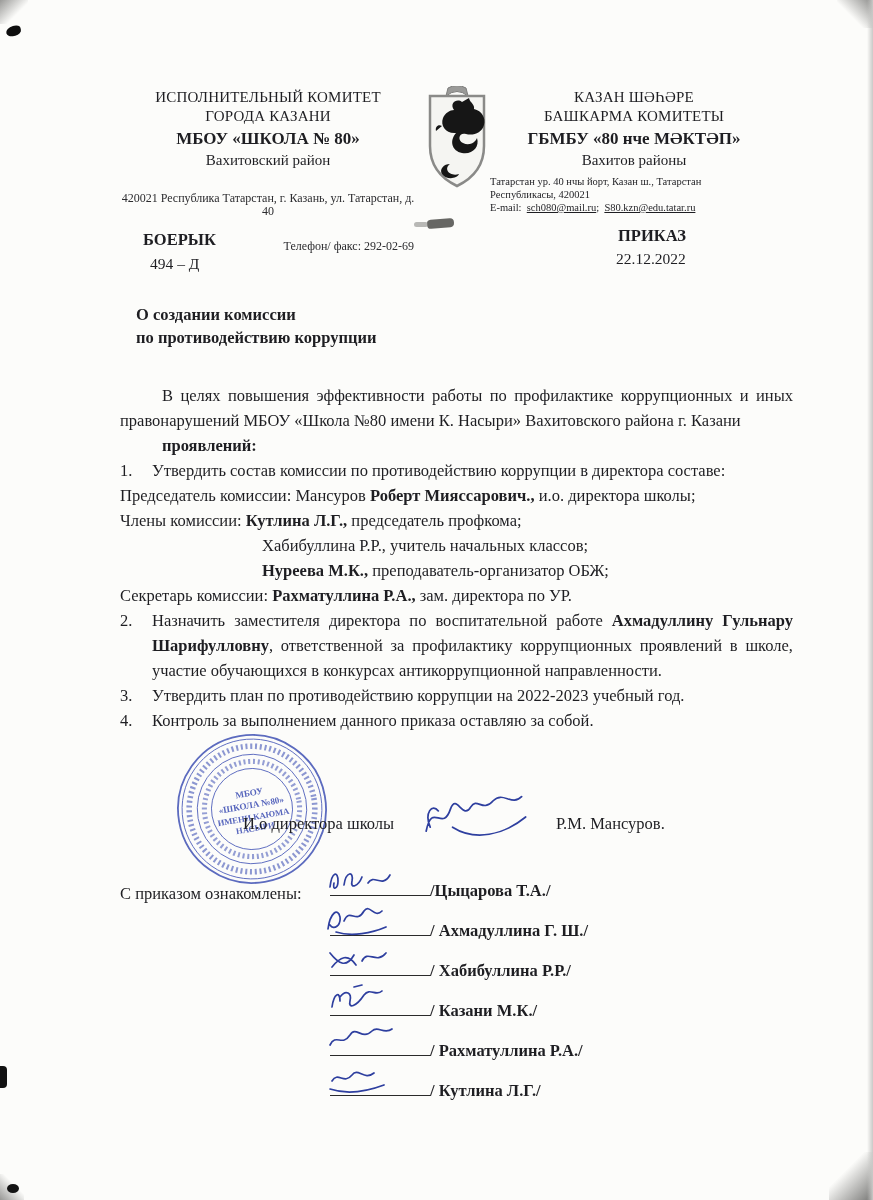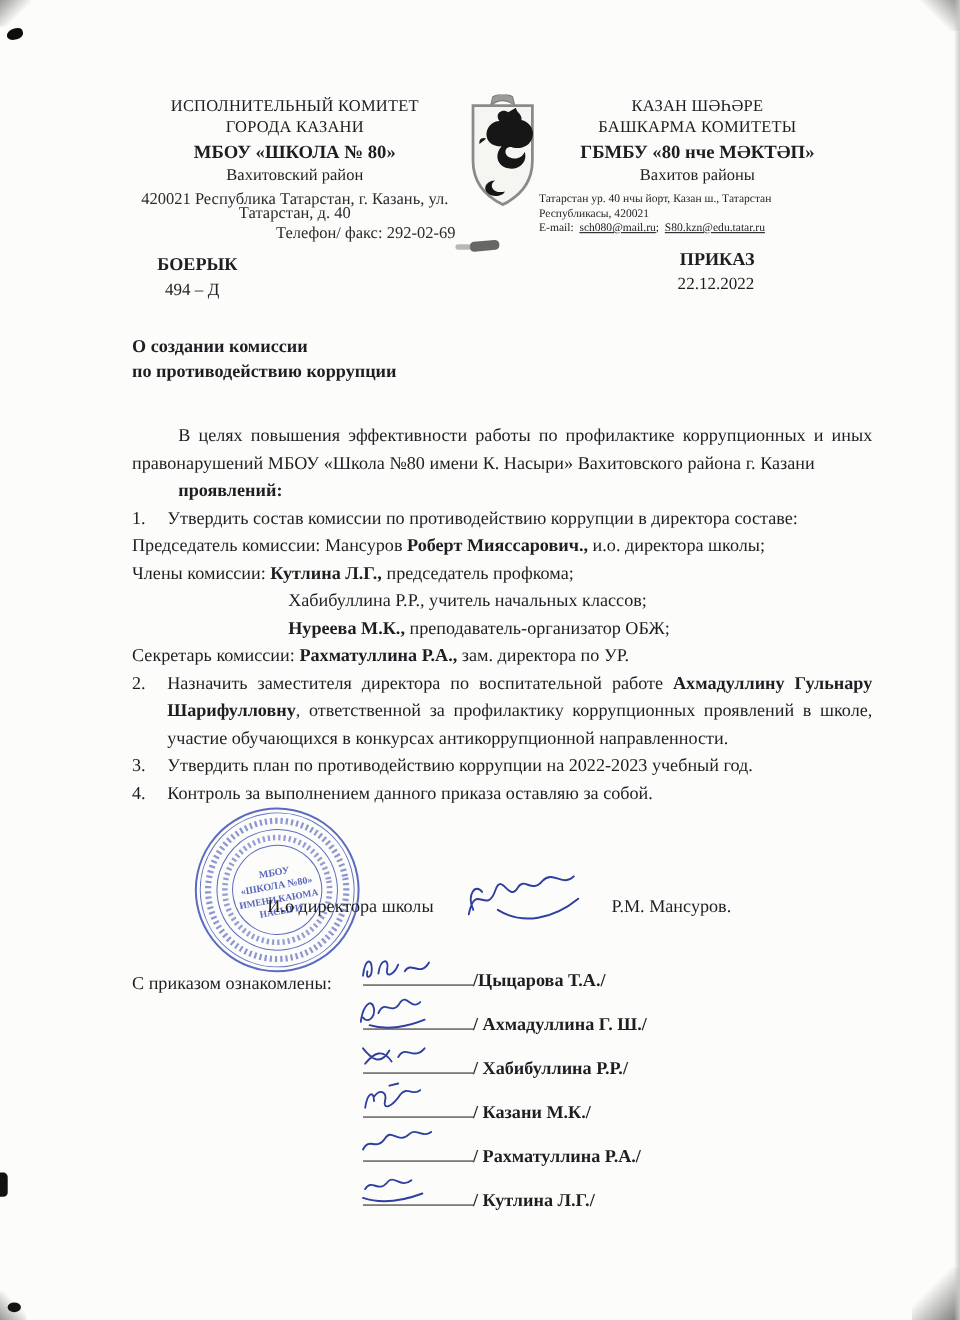--- a/index.html
+++ b/index.html
@@ -12,42 +12,42 @@
     color: #1e1e22;
     overflow: hidden;
   }
 
   
   .hdr-left { position:absolute; left:118px; top:88px; width:300px; text-align:center; }
   .hdr-right { position:absolute; left:484px; top:88px; width:300px; text-align:center; }
   .hdr-org { font-size:15px; line-height:19px; letter-spacing:.2px; }
   .hdr-school { font-size:17px; font-weight:bold; line-height:21px; margin-top:2px; }
   .hdr-district { font-size:15px; line-height:19px; margin-top:2px; }
-  .hdr-addr { font-size:15px; line-height:13px; margin-top:5px; color:#2b2b2e; }
+  .hdr-addr { font-size:12px; line-height:13px; margin-top:22px; color:#2b2b2e; }
   .hdr-left .phone { text-align:right; padding-right:4px; }
   .hdr-right .addr-block { text-align:left; padding-left:6px; margin-top:5px; }
   .hdr-right .addr-block div { font-size:10.5px; line-height:13px; }
   .email-line { font-size:10.5px; line-height:14px; }
   .email { text-decoration: underline; }
 
   .emblem { position:absolute; left:420px; top:86px; width:74px; height:104px; }
 
   .smudge { position:absolute; left:427px; top:219px; width:27px; height:9px;
             background:#4c4c49; border-radius:4px; transform:rotate(-5deg); opacity:.85; }
   .smudge2 { position:absolute; left:414px; top:222px; width:14px; height:5px;
             background:#8b8b87; border-radius:3px; opacity:.6; }
 
   
   .t-boeryk { position:absolute; left:143px; top:230px; font-size:16.5px; font-weight:bold; }
   .t-boeryk-num { position:absolute; left:150px; top:255px; font-size:15.5px; }
   .t-prikaz { position:absolute; left:618px; top:226px; font-size:16.5px; font-weight:bold; }
   .t-prikaz-date { position:absolute; left:616px; top:250px; font-size:15.5px; }
 
   
-  .subject { position:absolute; left:120px; top:303px; font-size:16.5px; font-weight:bold; line-height:23px; }
+  .subject { position:absolute; left:136px; top:303px; font-size:16.5px; font-weight:bold; line-height:23px; }
 
   
   .body { position:absolute; left:120px; top:383px; width:673px; font-size:16.5px; line-height:25px; }
   .justify { text-align: justify; }
   .intro { text-indent: 42px; }
   .resolve { font-weight:bold; margin-left:42px; }
   .li { padding-left:32px; text-indent:-32px; }
   .li .num { display:inline-block; width:32px; text-indent:0; }
   .subline {}
   .indented { margin-left:142px; }

